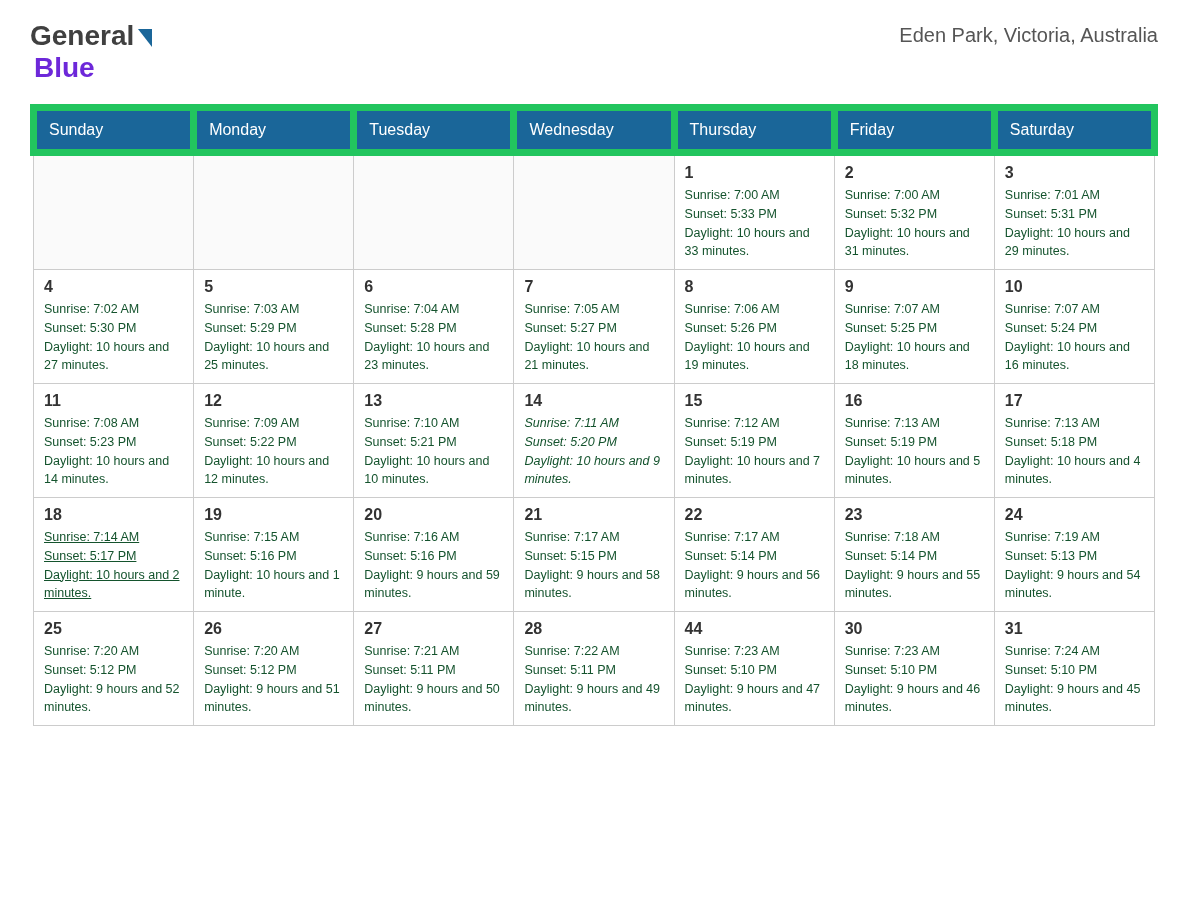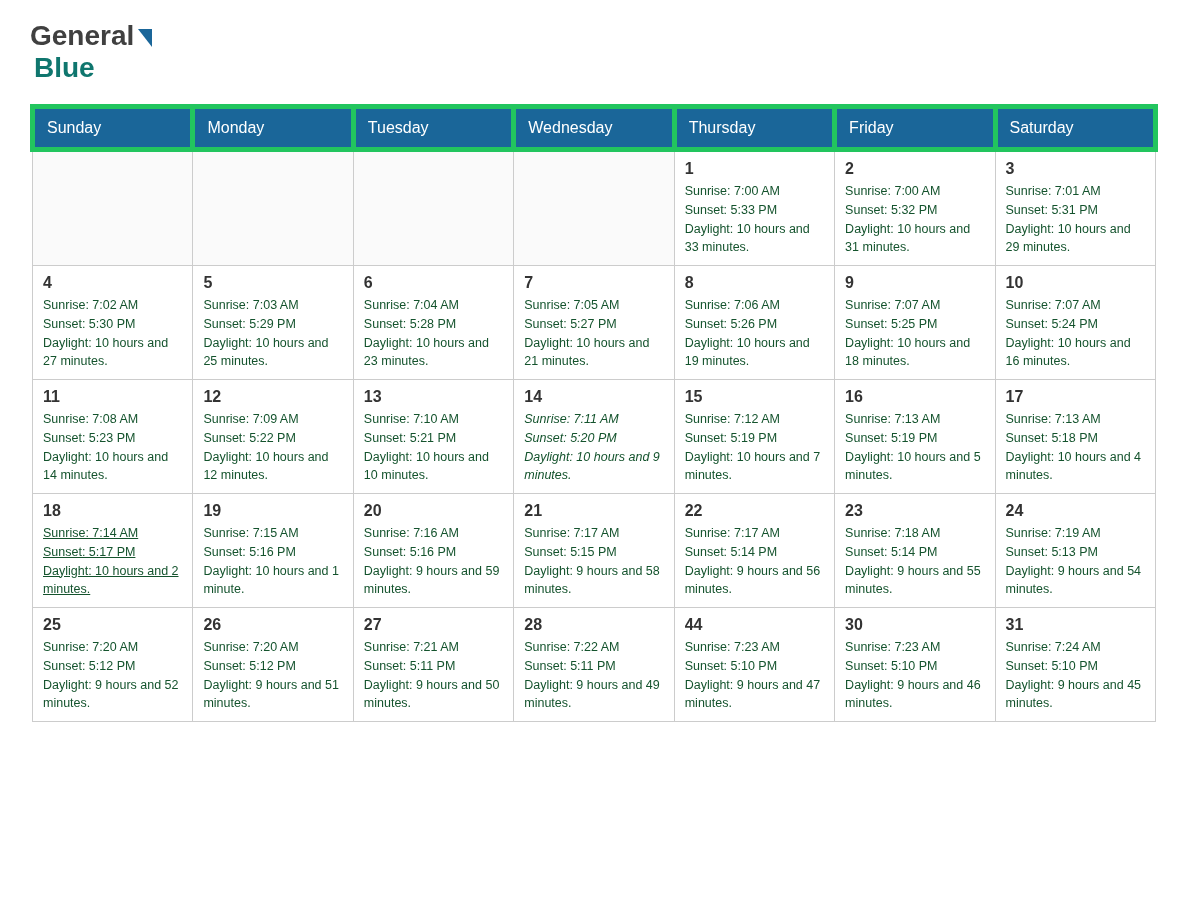--- a/index.html
+++ b/index.html
@@ -35,21 +35,21 @@
       height: 0;
       border-left: 14px solid transparent;
       border-right: 0px solid transparent;
       border-top: 18px solid #1a6699;
       margin-left: 4px;
       margin-top: 4px;
     }
     .logo-blue {
       font-size: 28px;
       font-weight: bold;
-      color: #0f766e;
+      color: #6d28d9;
       margin-left: 4px;
     }
     .title-block {
       text-align: right;
     }
     .month-year {
       font-size: 52px;
       font-weight: normal;
       color: #333;
       line-height: 1.1;
@@ -64,21 +64,21 @@
       border-collapse: collapse;
       border: 1px solid #999;
     }
     .calendar-table th {
       background-color: #1a6699;
       color: #fff;
       padding: 10px 12px;
       font-size: 16px;
       font-weight: normal;
       text-align: left;
-      border: 5px solid #22c55e;
+      border: 7px solid #22c55e;
     }
     .calendar-table td {
       vertical-align: top;
       border: 1px solid #ccc;
       padding: 8px 10px;
       width: 14.28%;
       min-height: 100px;
       font-size: 13px;
       color: #333;
     }
@@ -106,20 +106,21 @@
 
 <div class="header">
   <div class="logo">
     <div class="logo-top">
       <span class="logo-general">General</span>
       <div class="logo-arrow"></div>
     </div>
     <span class="logo-blue">Blue</span>
   </div>
   <div class="title-block">
+    <div class="location">Eden Park, Victoria, Australia</div>
   </div>
 </div>
 
 <table class="calendar-table">
   <thead>
     <tr id="days-header">
         <th>Sunday</th>
         <th>Monday</th>
         <th>Tuesday</th>
         <th>Wednesday</th>

